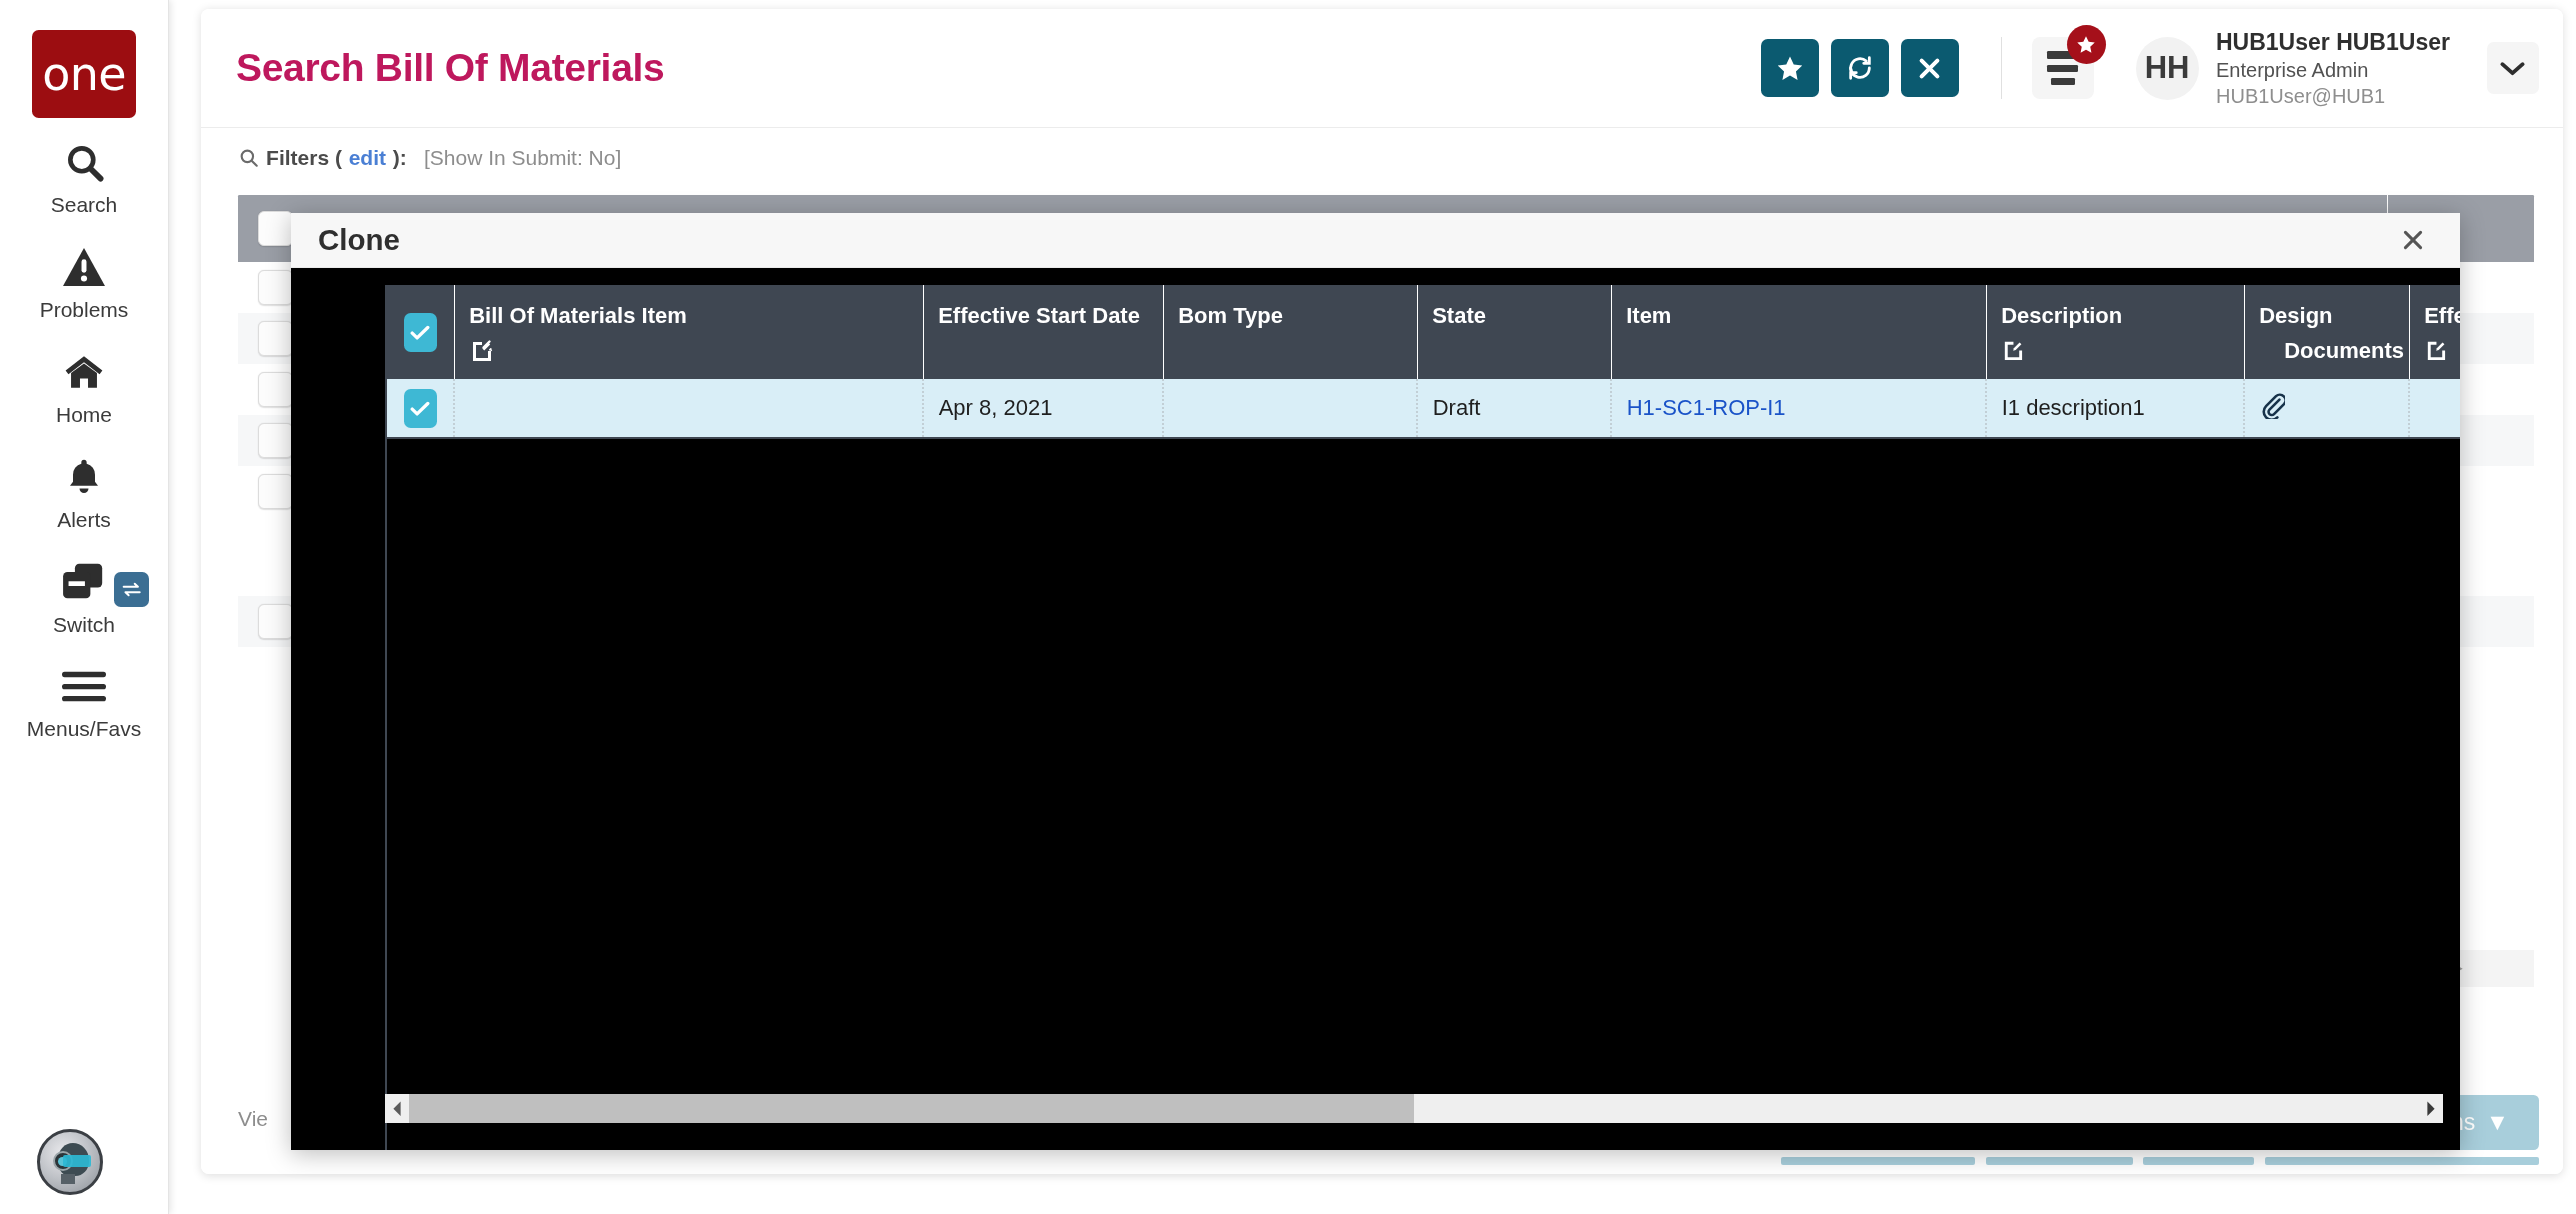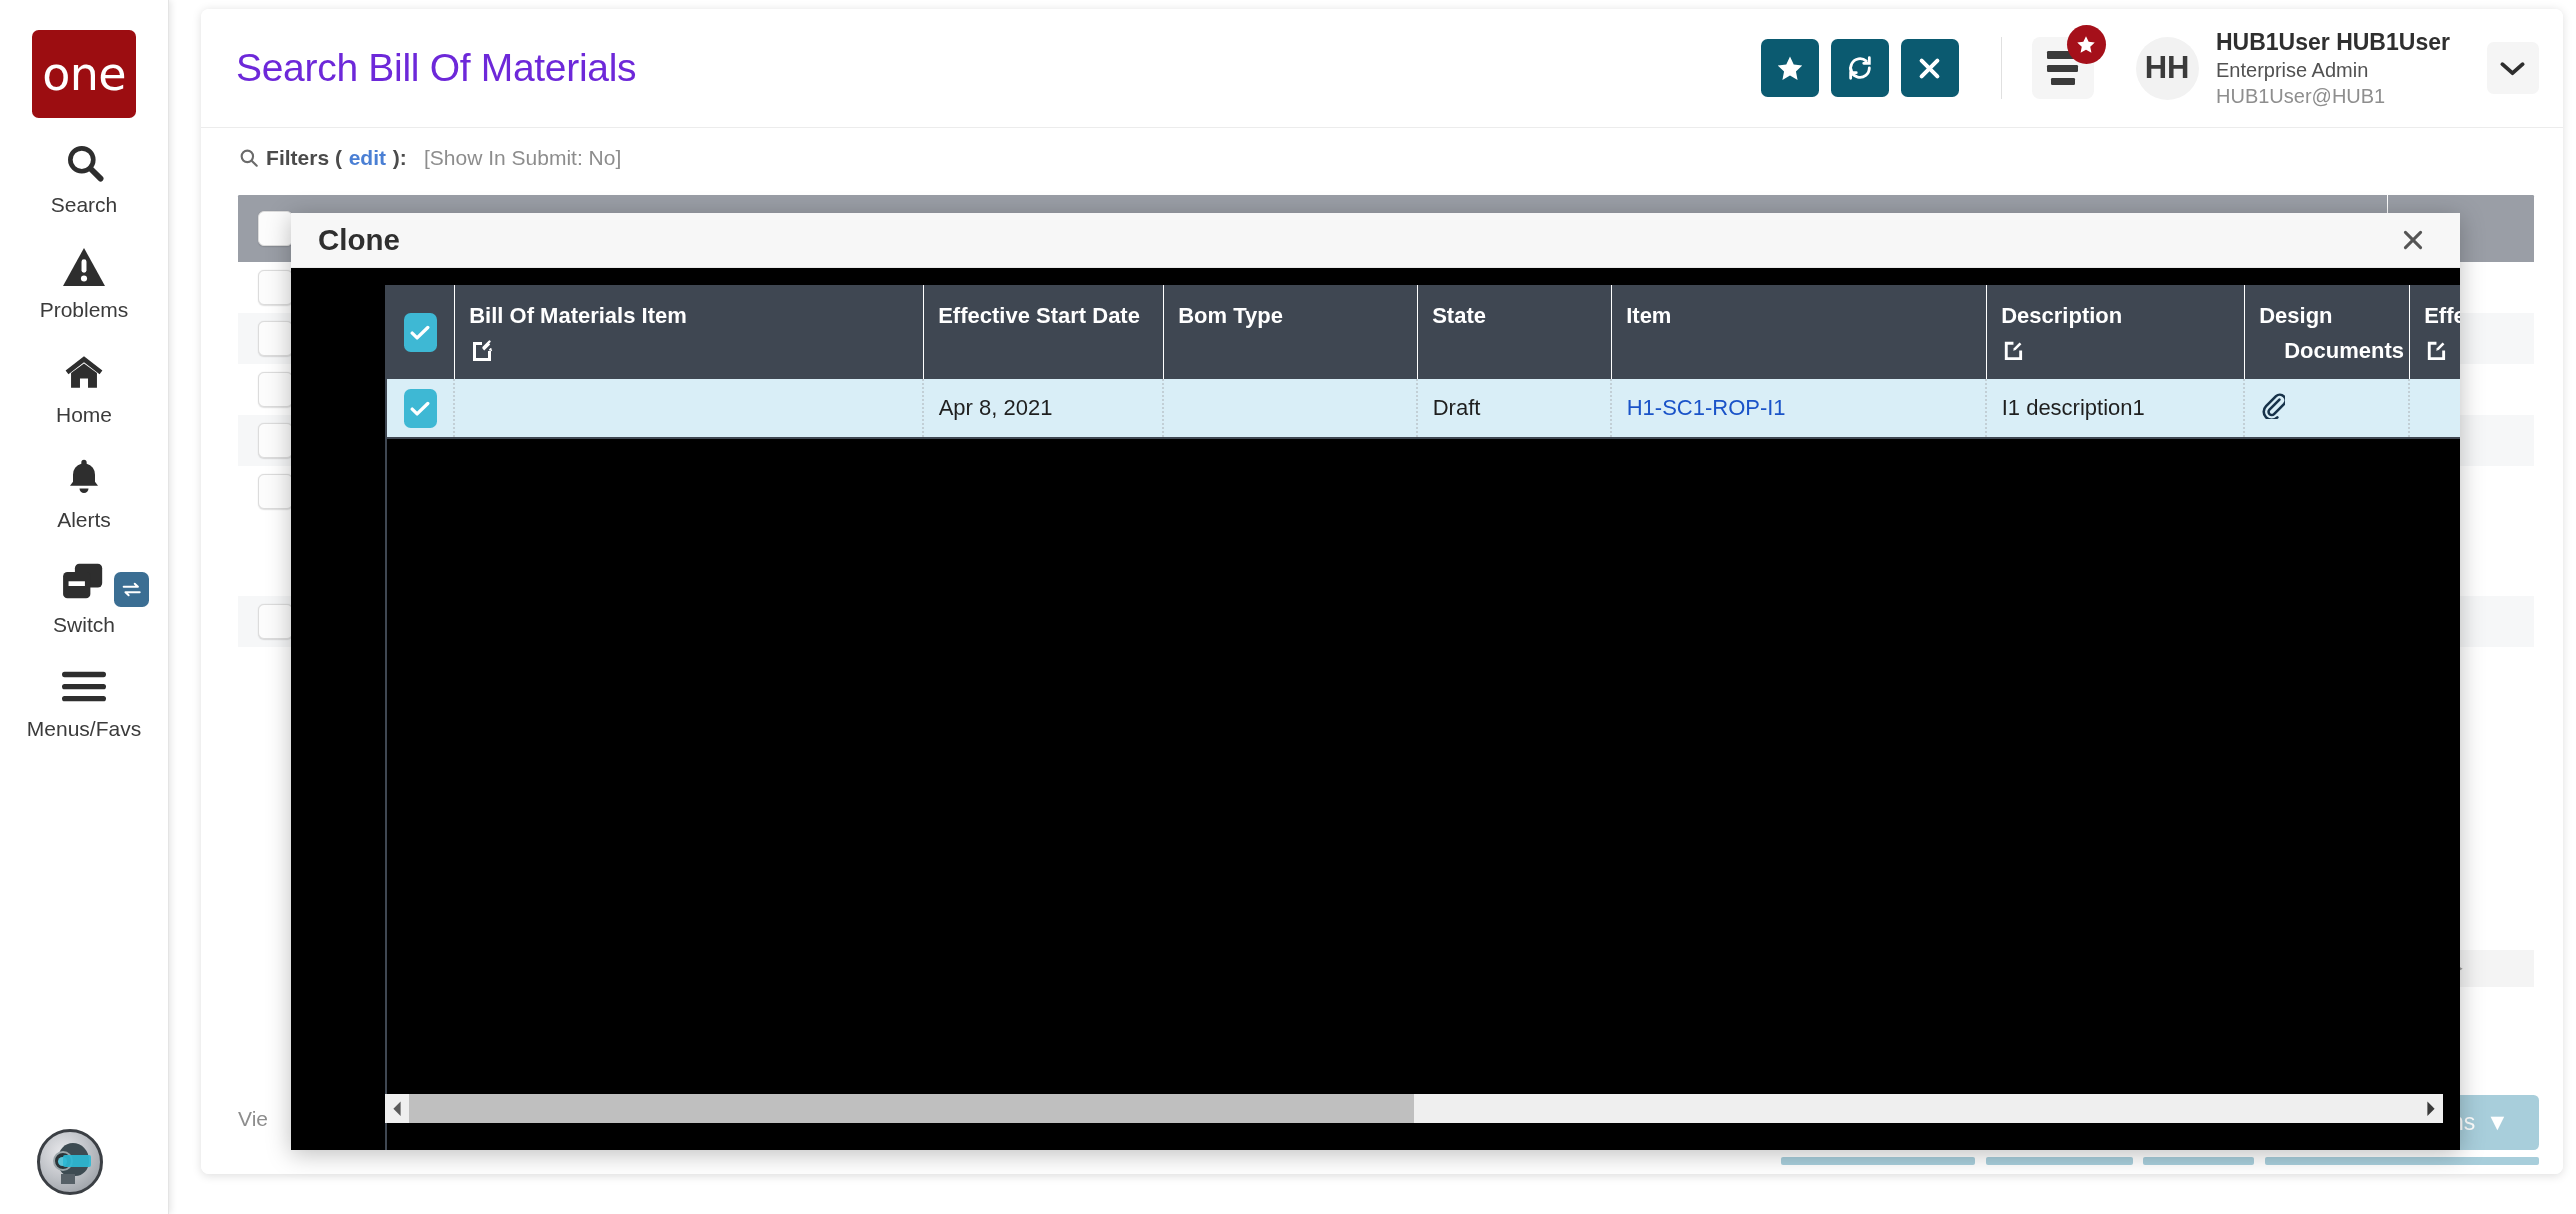--- a/index.html
+++ b/index.html
@@ -75,21 +75,21 @@
     position:absolute; left:201px; top:9.4px; width:2362px; height:1165px;
     background:#fff; border-radius:8px;
     box-shadow:0 1.3px 9.4px rgba(0,0,0,0.13);
     overflow:hidden;
   }
   .topbar {
     position:relative; height:119px; background:#fff;
     display:flex; align-items:center; border-bottom:0.7px solid #ececec;
   }
   .page-title {
-    margin-left:35px; font-size:39px; font-weight:400; color:#6d28d9;
+    margin-left:35px; font-size:39px; font-weight:700; color:#be185d;
     letter-spacing:-0.3px;
   }
   .topbar-actions { margin-left:auto; display:flex; align-items:center; padding-right:17.4px; }
   .tb-btn {
     width:58px; height:58px; background:#0b5a70; border-radius:6.7px;
     display:flex; align-items:center; justify-content:center;
     margin-left:12px; cursor:pointer;
   }
   .tb-sep { width:1.3px; height:62px; background:#e0e0e0; margin:0 29.5px 0 42px; }
   .hamburger-wrap { position:relative; width:62px; height:62px; cursor:pointer; }

